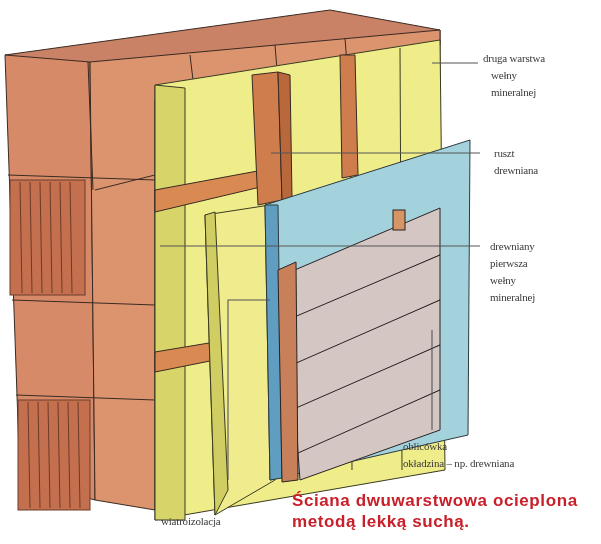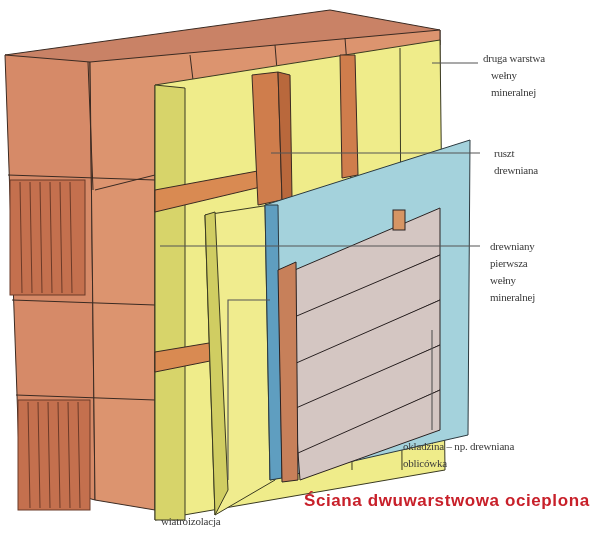--- a/index.html
+++ b/index.html
@@ -2,21 +2,21 @@
 <html><head>
 <meta charset="utf-8">
 <style>
   html, body { margin: 0; padding: 0; background: #ffffff; }
   body { width: 601px; height: 544px; position: relative; overflow: hidden;
          font-family: "DejaVu Sans", sans-serif; }
   #art { position: absolute; left: 0; top: 0; width: 601px; height: 544px; }
   .label { position: absolute; color: #3a3a3a; font-size: 11px; line-height: 17px;
            font-family: Liberation Serif, serif; font-weight: 300; letter-spacing: -0.2px; }
   .label span { display: block; white-space: nowrap; }
-  .caption { position: absolute; left: 304px; top: 490px; color: #c8202a;
+  .caption { position: absolute; left: 292px; top: 490px; color: #c8202a;
              font-family: "Liberation Sans", sans-serif; font-weight: bold;
              font-size: 17px; line-height: 21px; letter-spacing: 0.6px; }
   .caption span { display: block; white-space: nowrap; }
 </style>
 </head>
 <body>
 
 <svg id="art" viewBox="0 0 601 544" xmlns="http://www.w3.org/2000/svg">
 
   <polygon points="5,55 330,10 440,30 440,45 110,85 5,55" fill="#c98266" stroke="#3a2a22" stroke-width="1"></polygon>
@@ -100,23 +100,24 @@
 </div>
 
 <div class="label" style="left:490px; top:238px;">
   <span>drewniany</span>
   <span>pierwsza</span>
   <span>wełny</span>
   <span>mineralnej</span>
 </div>
 
 <div class="label" style="left:403px; top:438px;">
+  <span>oblicówka</span>
   <span>okładzina – np. drewniana</span>
-  <span>oblicówka</span>
 </div>
 
 <div class="label" style="left:161px; top:513px;">
   <span>wiatroizolacja</span>
 </div>
 
 <div class="caption">
   <span>Ściana dwuwarstwowa ocieplona</span>
+  <span>metodą lekką suchą.</span>
 </div>
 
 </body></html>

